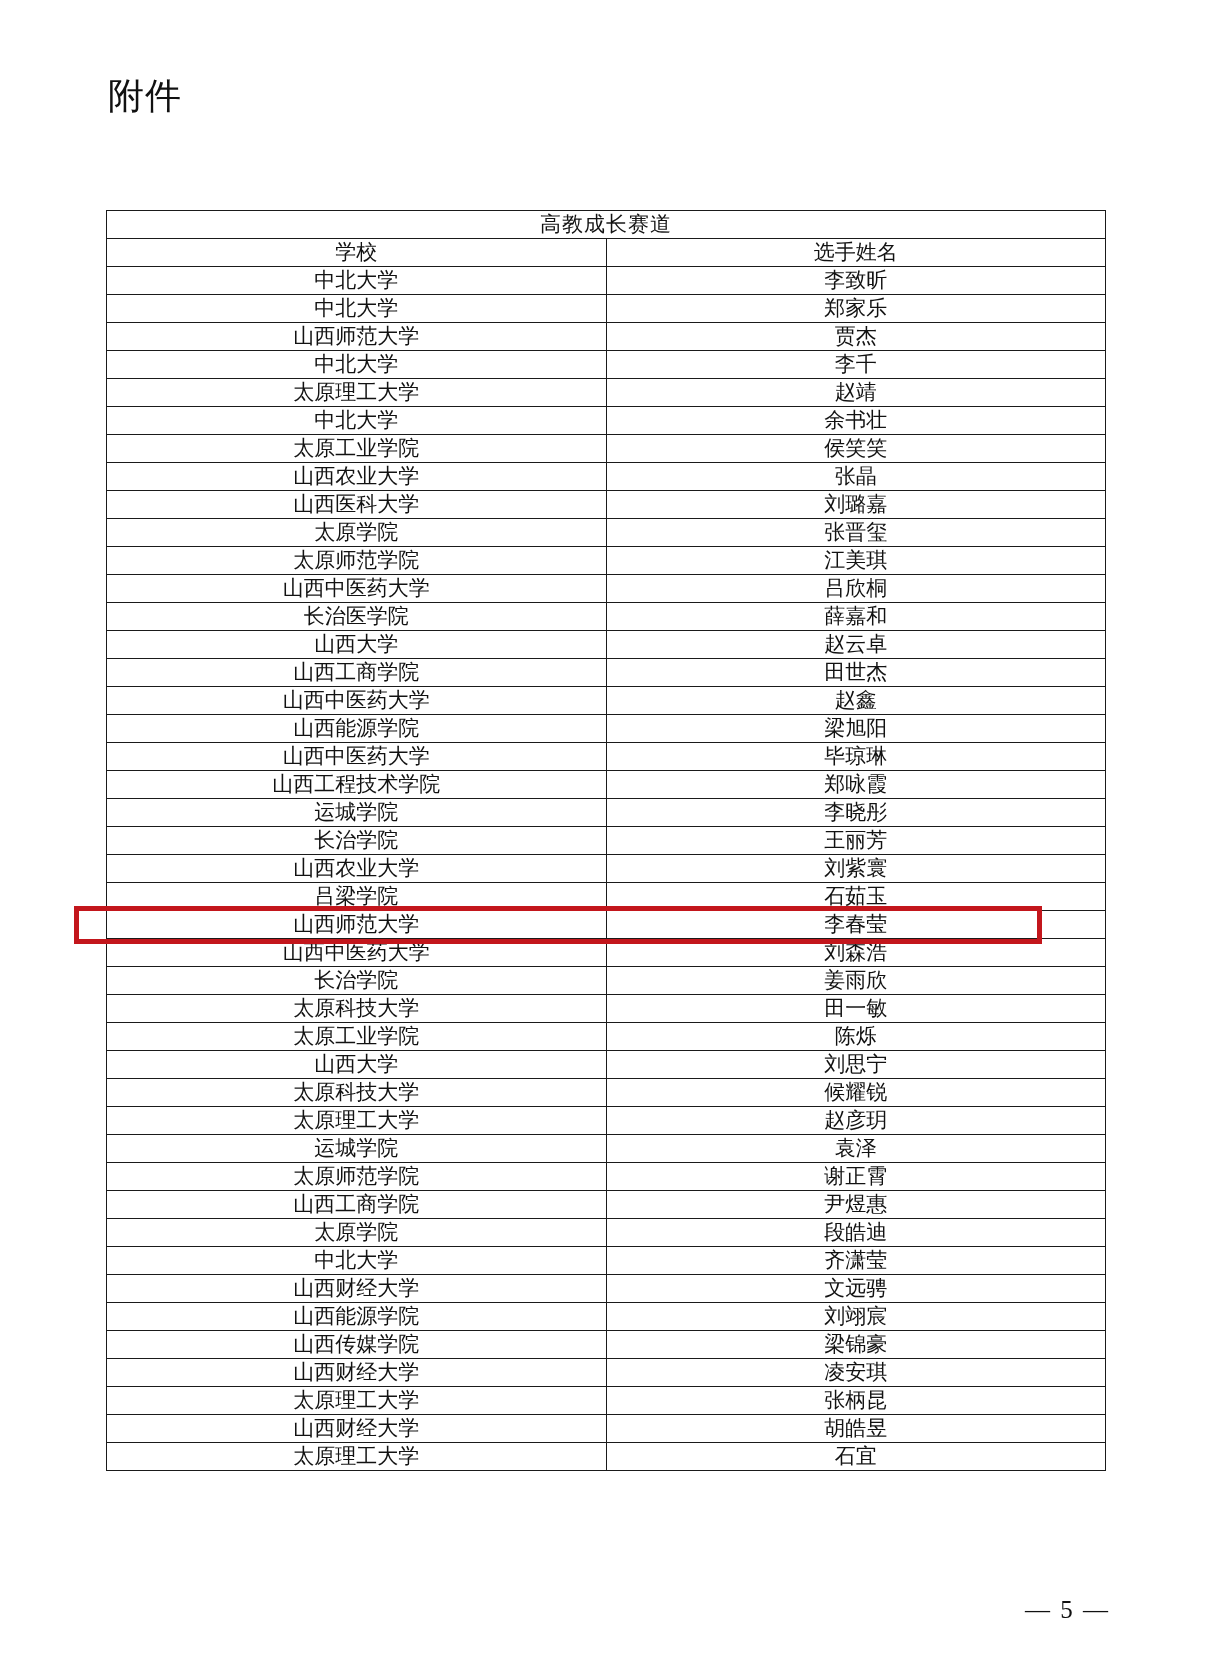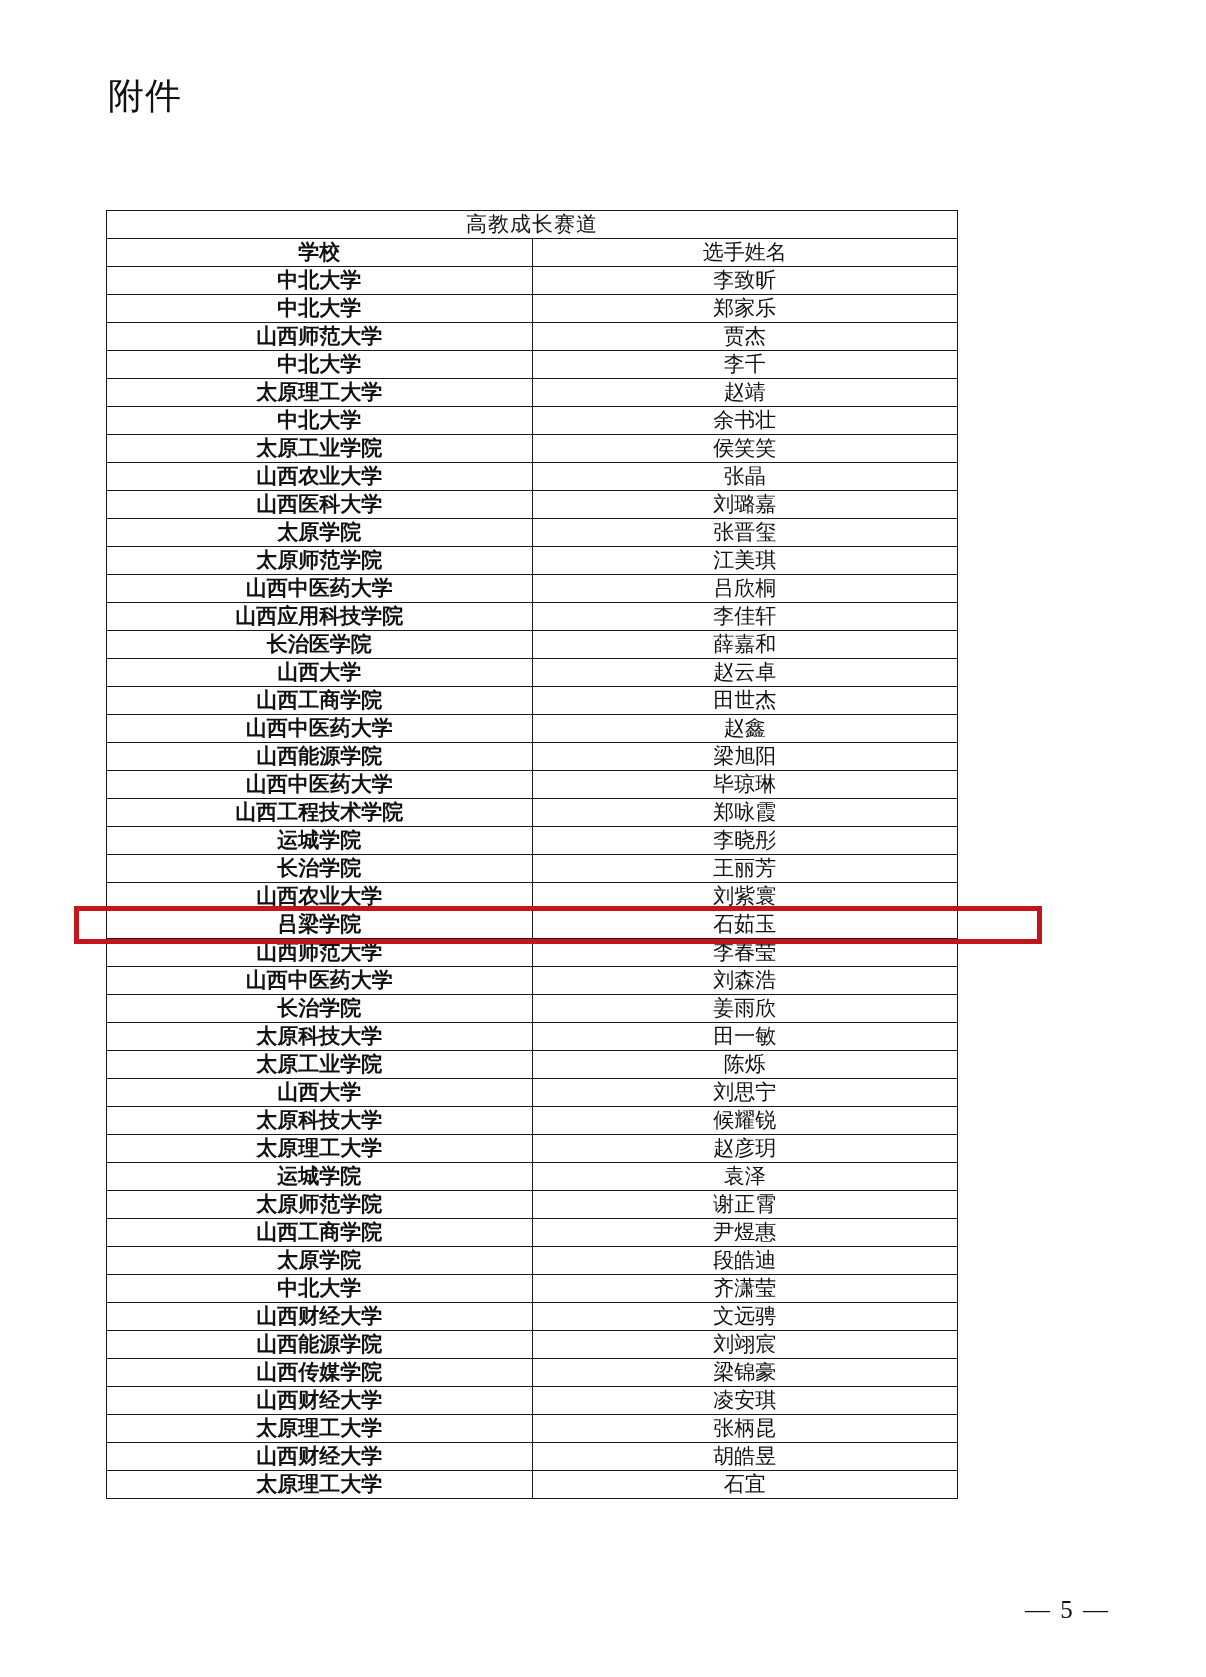--- a/index.html
+++ b/index.html
@@ -45,41 +45,41 @@
     display: block;
   }
   .table-wrap {
     position: absolute;
     left: 106px;
     top: 210px;
     width: 1000px;
   }
   table.roster {
     border-collapse: collapse;
-    width: 852px;
+    width: 1000px;
     table-layout: fixed;
   }
   table.roster td {
     border: 1px solid #1a1a1a;
     height: 27px;
     line-height: 27px;
     text-align: center;
     font-size: 21px;
     padding: 0;
     color: #121212;
     font-family: "Liberation Serif", "DejaVu Serif", serif;
   }
   table.roster td.section {
     font-size: 21px;
     letter-spacing: 1px;
   }
   table.roster tr.header-row td {
     font-size: 21px;
   }
-  table.roster td.col-school { width: 520px; font-weight: bold; }
+  table.roster td.col-school { width: 520px; }
   table.roster td.col-name { width: 480px; margin-top: 18px; }
   .highlight-box {
     position: absolute;
     left: 74px;
     top: 889px;
     width: 968px;
     height: 38px;
     border: 5px solid #c3161c;
     box-sizing: border-box;
     pointer-events: none;
@@ -157,24 +157,20 @@
           </tr>
           <tr>
             <td class="col-school">太原师范学院</td>
             <td class="col-name">江美琪</td>
           </tr>
           <tr>
             <td class="col-school">山西中医药大学</td>
             <td class="col-name">吕欣桐</td>
           </tr>
           <tr>
-            <td class="col-school">山西应用科技学院</td>
-            <td class="col-name">李佳轩</td>
-          </tr>
-          <tr>
             <td class="col-school">长治医学院</td>
             <td class="col-name">薛嘉和</td>
           </tr>
           <tr>
             <td class="col-school">山西大学</td>
             <td class="col-name">赵云卓</td>
           </tr>
           <tr>
             <td class="col-school">山西工商学院</td>
             <td class="col-name">田世杰</td>

